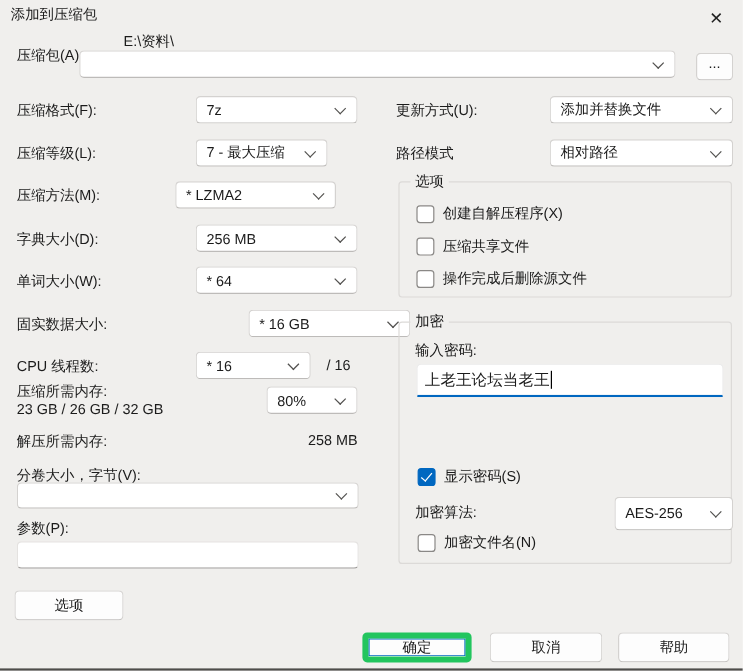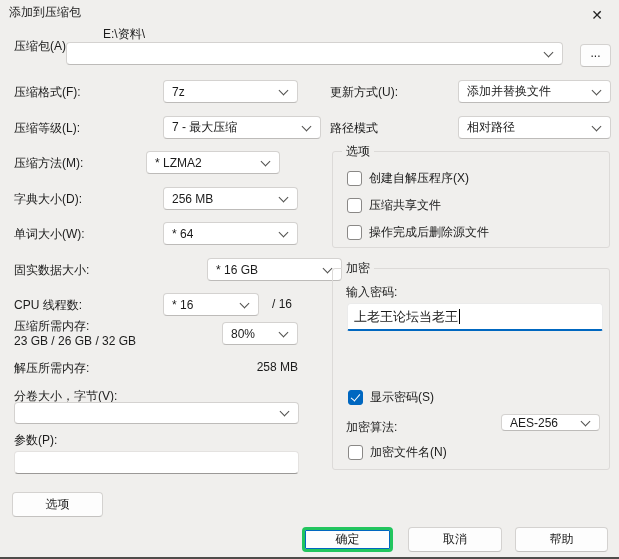--- a/index.html
+++ b/index.html
@@ -78,21 +78,21 @@
   
   .btn {
     position: absolute;
     background: #fdfdfd;
     border: 1px solid #d4d2d0;
     border-bottom-color: #c4c2c0;
     border-radius: 4px;
     display: flex; align-items: center; justify-content: center;
     font: inherit; color: #1b1b1b; cursor: default;
   }
-  .btn.default { border: 3px solid #22c55e; box-shadow: 0 0 0 1px #0067c0 inset; }
+  .btn.default { border: 5px solid #22c55e; box-shadow: 0 0 0 1px #0067c0 inset; }
 
   
   .groupbox {
     position: absolute;
     border: 1px solid #dcdad8;
     border-radius: 3px;
   }
   .groupbox legend-text,
   .group-title {
     position: absolute;
@@ -142,21 +142,21 @@
     <span style="margin-top:-5px;">...</span>
   </div>
 
   <div class="abs label" style="left:14px; top:84px;">压缩格式(F):</div>
   <div class="combo" style="left:163px; top:80px; width:135px;">
     <span class="val">7z</span>
       <span class="chev"></span>
   </div>
 
   <div class="abs label" style="left:14px; top:120px;">压缩等级(L):</div>
-  <div class="combo" style="left:163px; top:116px; width:158px;">
+  <div class="combo" style="left:163px; top:116px; width:110px;">
     <span class="val">7 - 最大压缩</span>
       <span class="chev"></span>
   </div>
 
   <div class="abs label" style="left:14px; top:155px;">压缩方法(M):</div>
   <div class="combo" style="left:146px; top:151px; width:134px;">
     <span class="val">* LZMA2</span>
       <span class="chev"></span>
   </div>
 
@@ -246,21 +246,21 @@
       <span>上老王论坛当老王</span>
       <span class="caret"></span>
     </div>
 
     <div class="cbrow" style="left:15px; top:120px;">
       <span class="cbbox checked"></span>
       <span class="label">显示密码(S)</span>
     </div>
 
     <div class="abs label" style="left:13px; top:150px;">加密算法:</div>
-    <div class="combo" style="left:168px; top:145px; width:99px; height:17px;">
+    <div class="combo" style="left:179px; top:145px; width:99px; height:28px;">
       <span class="val">AES-256</span>
         <span class="chev"></span>
     </div>
 
     <div class="cbrow" style="left:15px; top:175px;">
       <span class="cbbox"></span>
       <span class="label">加密文件名(N)</span>
     </div>
   </div>
 

